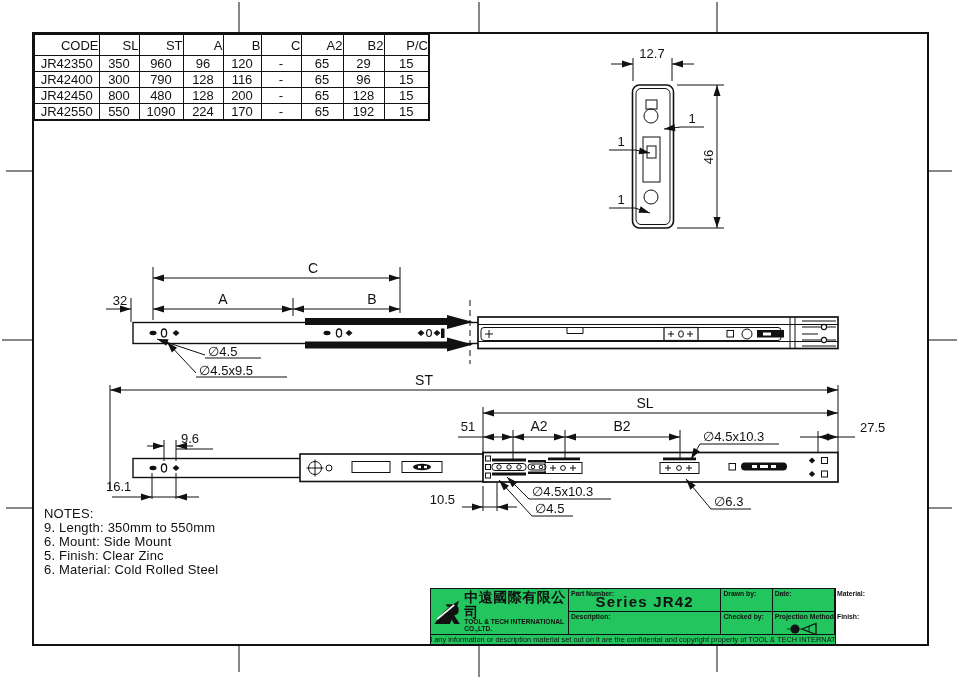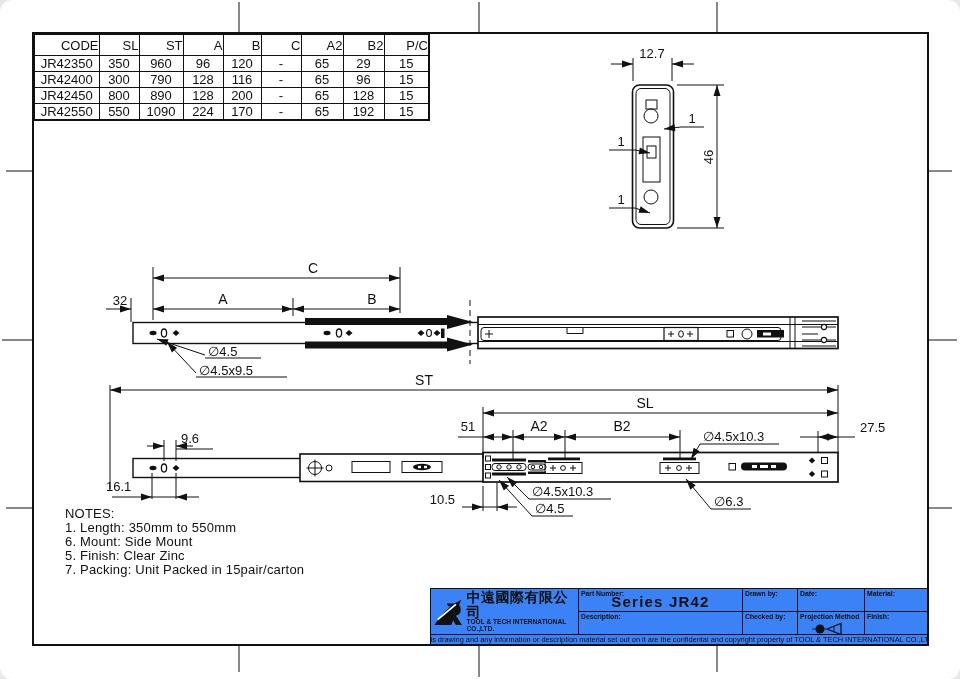--- a/index.html
+++ b/index.html
@@ -1,38 +1,38 @@
 <!DOCTYPE html>
 <html><head>
 <meta charset="utf-8">
 <style>
   html,body{margin:0;padding:0;background:#e8e8e8;}
   .sheet{position:relative;width:960px;height:679px;background:#ffffff;overflow:hidden;
-         font-family:"Liberation Sans",sans-serif;color:#111;border-radius:12px;}
+         font-family:"Liberation Sans",sans-serif;color:#111;}
   svg text{font-family:"Liberation Sans",sans-serif;fill:#111;}
   .dt{font-size:13px;}
   .dtl{font-size:14px;}
   .ln{stroke:#111;stroke-width:1;fill:none;}
   .ol{stroke:#111;fill:#fff;}
   .solid{fill:#111;stroke:none;}
 
   
   .parts-table{position:absolute;left:33px;top:33px;border-collapse:collapse;table-layout:fixed;
                width:395px;font-size:13px;background:#fff;border:2px solid #111;}
   .parts-table th,.parts-table td{border:1px solid #111;text-align:center;padding:0;
                font-weight:normal;overflow:hidden;white-space:nowrap;}
   .parts-table th{height:20px;text-align:right;}
   .parts-table td{height:15px;}
 
   
-  .notes{position:absolute;left:65px;top:507px;font-size:13px;line-height:14px;letter-spacing:.2px;}
+  .notes{position:absolute;left:44px;top:507px;font-size:13px;line-height:14px;letter-spacing:.2px;}
 
   
-  .titleblock{position:absolute;left:430px;top:588px;width:498px;height:57px;display:flex;
-              flex-direction:column;box-sizing:border-box;background:#3b82f6;}
+  .titleblock{position:absolute;left:430px;top:588px;width:406px;height:57px;display:flex;
+              flex-direction:column;box-sizing:border-box;background:#22c55e;}
   .tb-main{display:flex;flex:1;border:1.5px solid #111;box-sizing:border-box;}
   .tb-cell{box-sizing:border-box;position:relative;}
   .tb-logo{width:147px;display:flex;align-items:center;padding:1px 2px;gap:3px;}
   .tb-names{display:flex;flex-direction:column;line-height:1.05;}
   .tb-cn{font-size:14px;font-weight:bold;letter-spacing:.5px;}
   .tb-en{font-size:6.6px;font-weight:bold;}
   .tb-col{display:flex;flex-direction:column;border-left:1.2px solid #111;}
   .tb-part{width:164px;}
   .tb-drawn{width:55px;}
   .tb-date{width:67px;}
@@ -310,21 +310,21 @@
           <td>128</td>
           <td>116</td>
           <td>-</td>
           <td>65</td>
           <td>96</td>
           <td>15</td>
         </tr>
         <tr>
           <td>JR42450</td>
           <td>800</td>
-          <td>890</td>
+          <td>480</td>
           <td>128</td>
           <td>200</td>
           <td>-</td>
           <td>65</td>
           <td>128</td>
           <td>15</td>
         </tr>
         <tr>
           <td>JR42550</td>
           <td>550</td>
@@ -334,24 +334,24 @@
           <td>-</td>
           <td>65</td>
           <td>192</td>
           <td>15</td>
         </tr>
       </tbody>
   </table>
 
   <div class="notes">
     <div>NOTES:</div>
-    <div>1. Length: 350mm to 550mm</div>
+    <div>9. Length: 350mm to 550mm</div>
     <div>6. Mount: Side Mount</div>
     <div>5. Finish: Clear Zinc</div>
-    <div>7. Packing: Unit Packed in 15pair/carton</div>
+    <div>6. Material: Cold Rolled Steel</div>
   </div>
 
   <div class="titleblock">
     <div class="tb-main">
       <div class="tb-cell tb-logo">
         <svg width="36" height="36" viewBox="0 0 40 40">
           <path d="M2,37 C10,24 21,12 37,4 L24,37 Z" fill="#111"></path>
           <path d="M18,9 h11 a8,8 0 0 1 1,15.8 L38,37 h-8 L20,21 h6 a4.2,4.2 0 0 0 0,-8.4 h-6 Z" fill="#111"></path>
           <path d="M6,30 L30,10" stroke="#fff" stroke-width="2.4" fill="none"></path>
         </svg>

